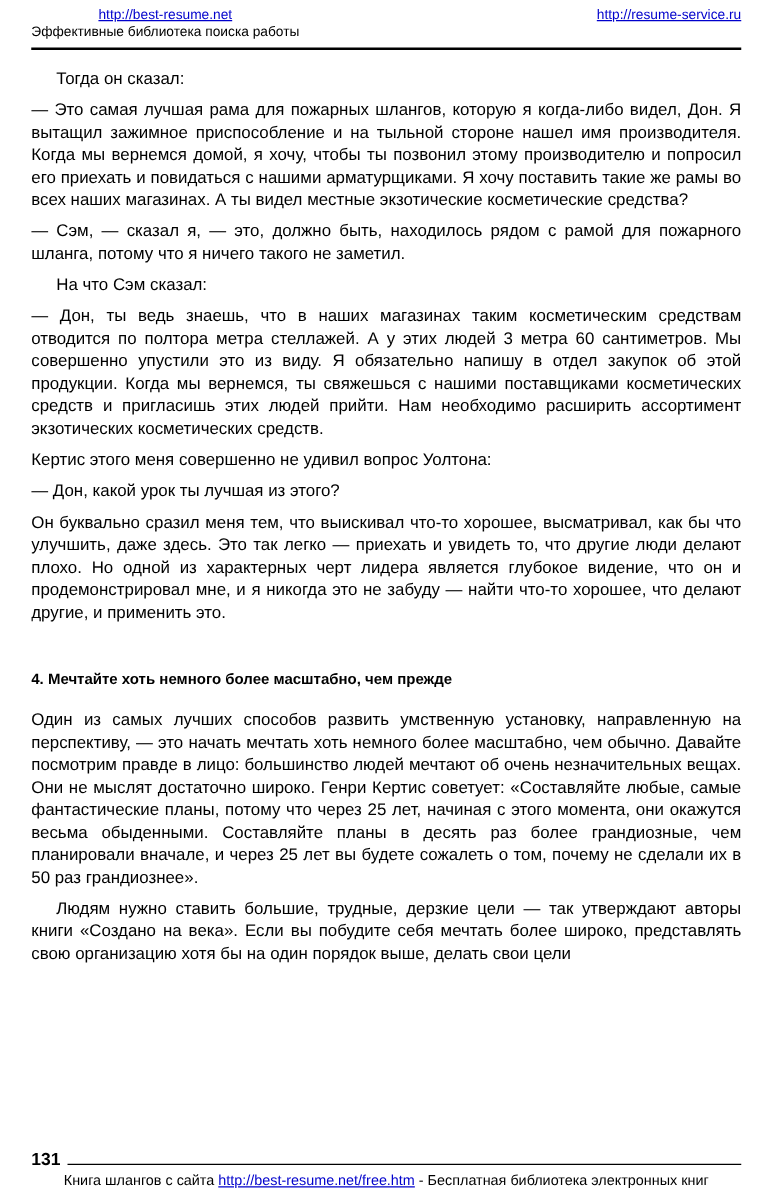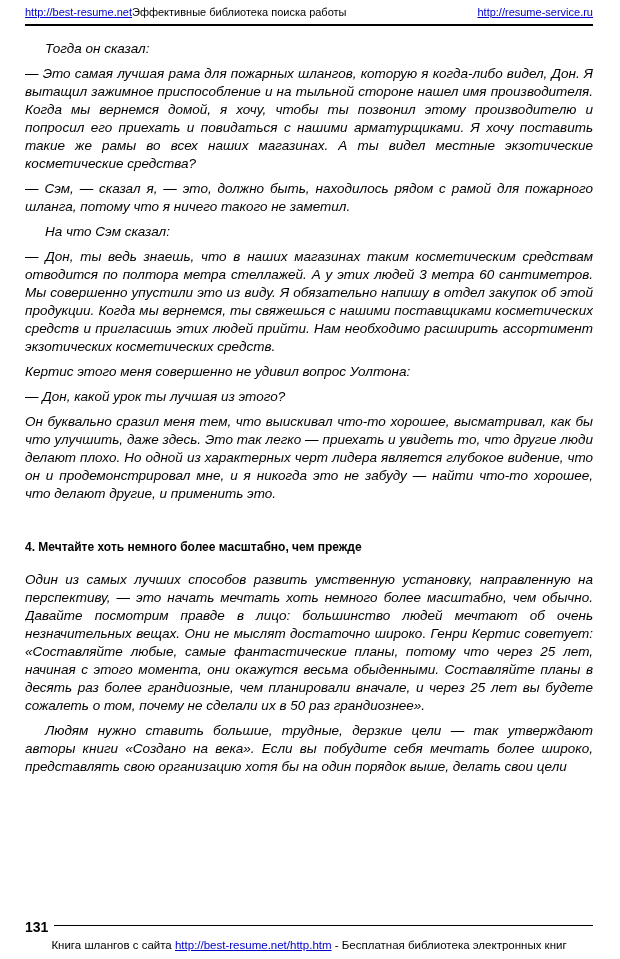--- a/index.html
+++ b/index.html
@@ -21,21 +21,21 @@
   }
   
   .header {
     display: flex;
     justify-content: space-between;
     font-size: 11px;
     line-height: 14px;
   }
   .header-block {
     display: flex;
-    flex-direction: row;
+    flex-direction: column;
     align-items: center;
     text-align: right;
   }
   .link {
     color: #0000cc;
     text-decoration: underline;
     cursor: pointer;
   }
   .subtitle { color: #000000; }
   .rule {
@@ -44,35 +44,35 @@
     margin-bottom: 14px;
   }
   
   main {
     flex: 1 1 auto;
     overflow: hidden;
     font-size: 13.5px;
     line-height: 18px;
     text-align: justify;
   }
-  main p { margin: 0 0 7px 0; font-style: italic; }
+  main p { margin: 0 0 7px 0; }
   p.indent { text-indent: 20px; }
   p.gap-top { margin-top: 30px; }
   .section-heading {
     font-size: 12px;
     font-weight: bold;
     text-align: left;
     margin: 34px 0 14px 0;
     line-height: 20px;
   }
   
   .footer { margin-top: auto; }
   .footer-line {
     display: flex;
-    align-items: center;
+    align-items: flex-end;
     gap: 6px;
   }
   .page-number {
     font-weight: bold;
     font-size: 14px;
     line-height: 16px;
   }
   .footer-rule {
     flex: 1 1 auto;
     border-bottom: 1px solid #000000;
@@ -117,17 +117,17 @@
     <p>Один из самых лучших способов развить умственную установку, направленную на перспективу, — это начать мечтать хоть немного более масштабно, чем обычно. Давайте посмотрим правде в лицо: большинство людей мечтают об очень незначительных вещах. Они не мыслят достаточно широко. Генри Кертис советует: «Составляйте любые, самые фантастические планы, потому что через 25 лет, начиная с этого момента, они окажутся весьма обыденными. Составляйте планы в десять раз более грандиозные, чем планировали вначале, и через 25 лет вы будете сожалеть о том, почему не сделали их в 50 раз грандиознее».</p>
     <p class="indent">Людям нужно ставить большие, трудные, дерзкие цели — так утверждают авторы книги «Создано на века». Если вы побудите себя мечтать более широко, представлять свою организацию хотя бы на один порядок выше, делать свои цели</p>
   </main>
 
   <footer class="footer">
     <div class="footer-line">
       <span class="page-number">131</span>
       <span class="footer-rule"></span>
     </div>
     <div class="footer-note">
-      <span>Книга шлангов с сайта </span><a class="link">http://best-resume.net/http.htm</a><span> - Бесплатная библиотека электронных книг</span>
+      <span>Книга шлангов с сайта </span><a class="link">http://best-resume.net/free.htm</a><span> - Бесплатная библиотека электронных книг</span>
     </div>
   </footer>
 
 </div>
 
 </body></html>

